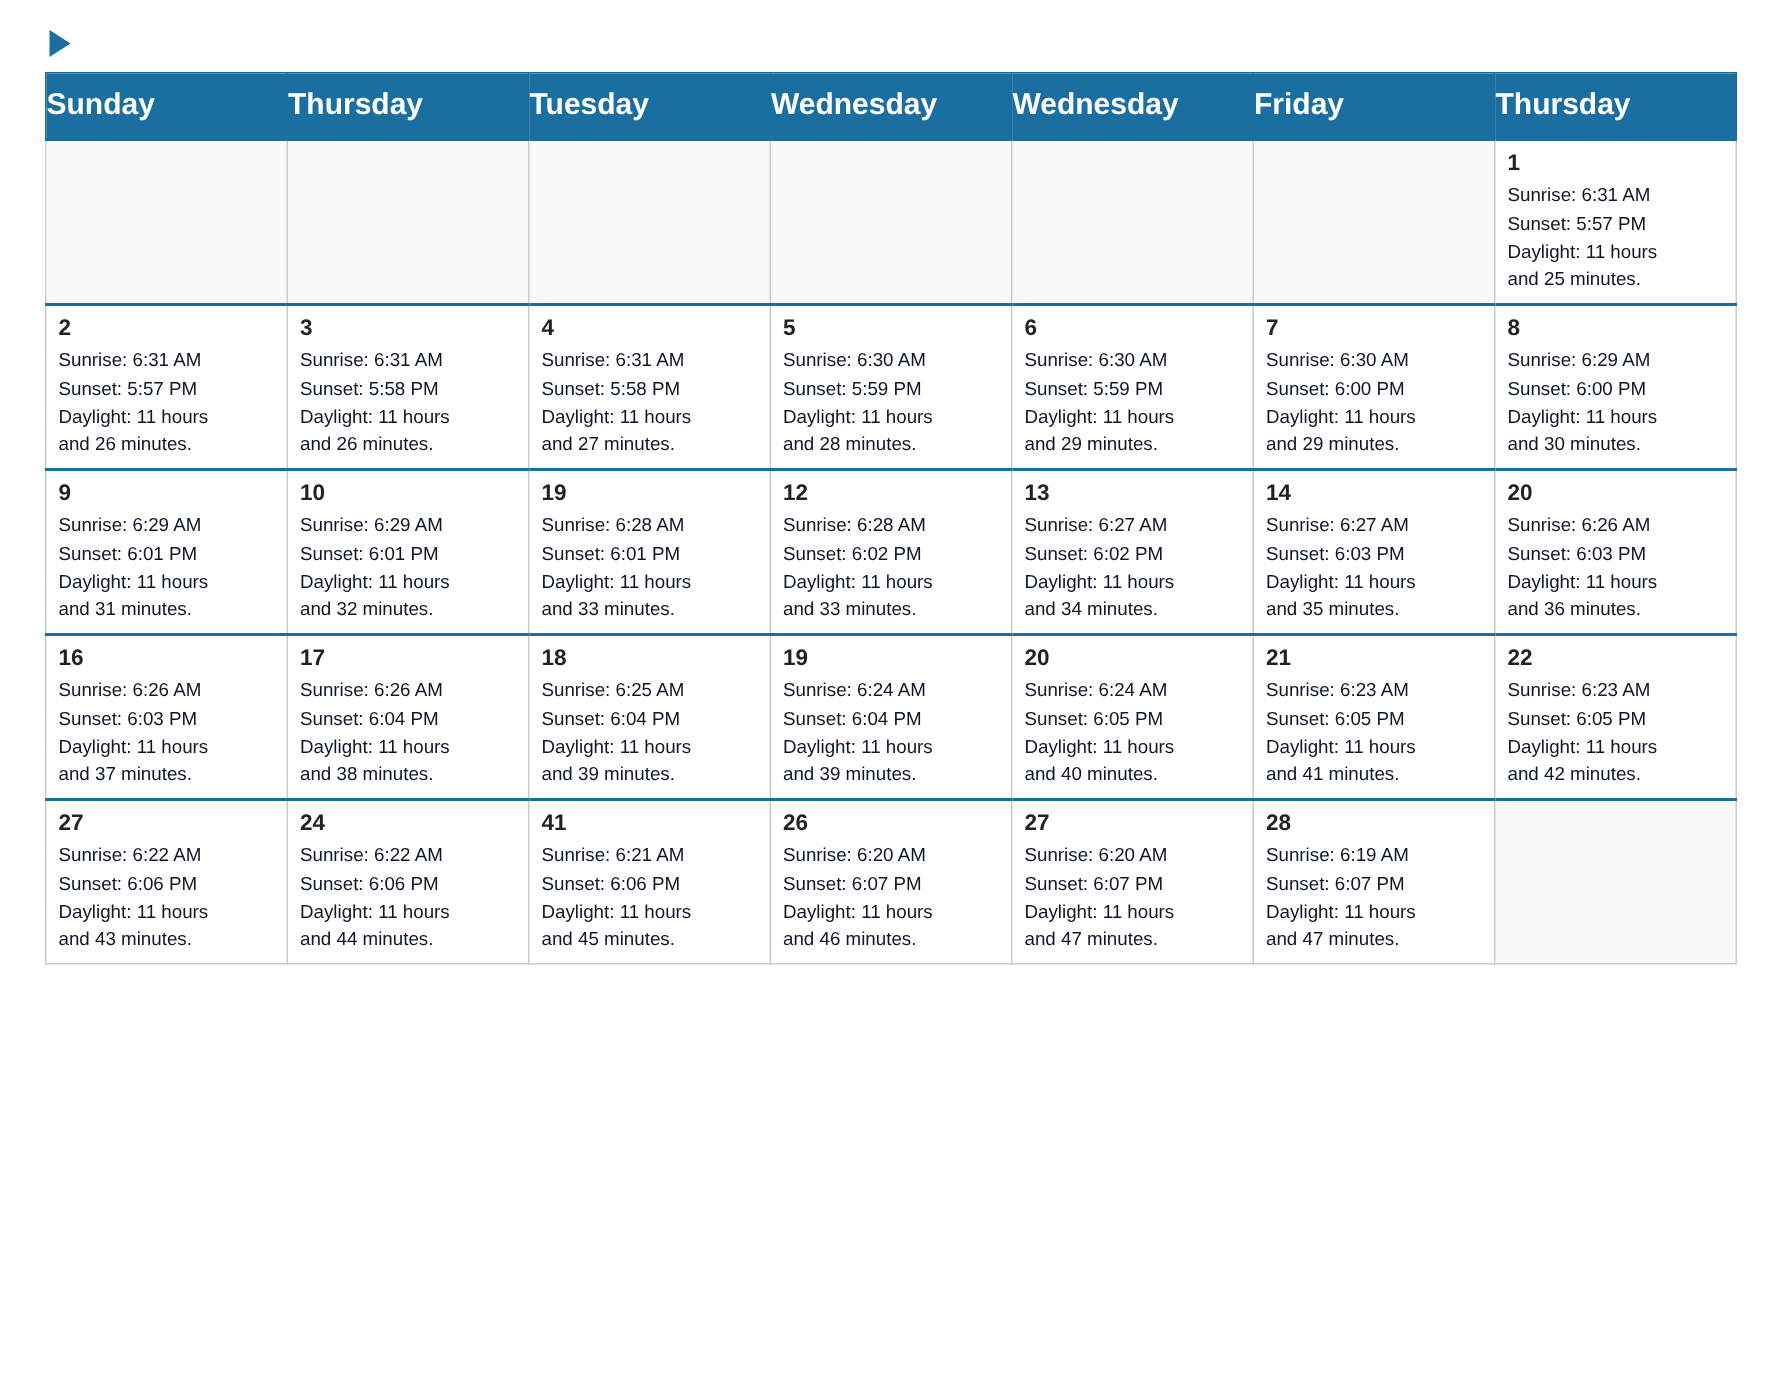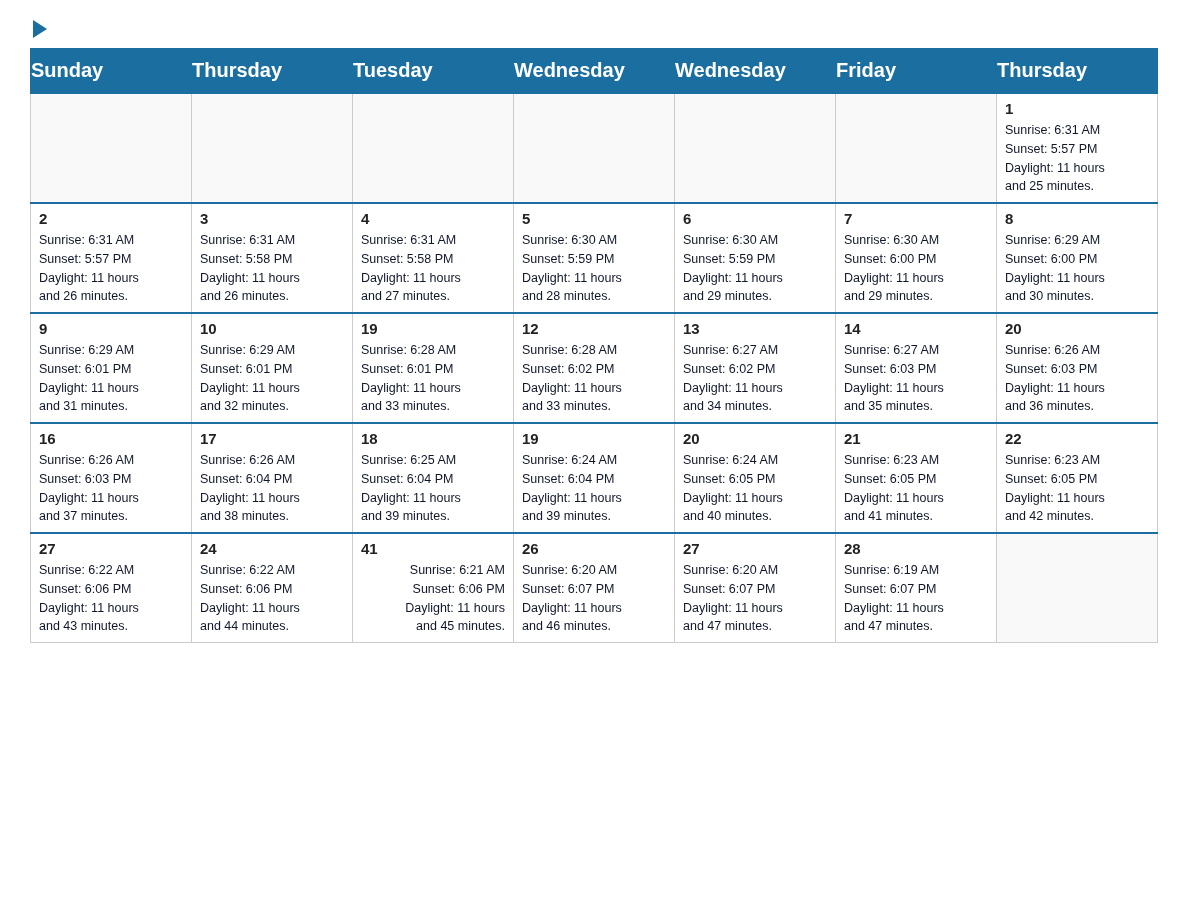--- a/index.html
+++ b/index.html
@@ -307,21 +307,21 @@
         </td>
         <td>
           <span class="day-number">24</span>
           <div class="day-info" style="white-space: pre-line;">Sunrise: 6:22 AM
 Sunset: 6:06 PM
 Daylight: 11 hours
 and 44 minutes.</div>
         </td>
         <td>
           <span class="day-number">41</span>
-          <div class="day-info" style="white-space: pre-line; text-align: right;">Sunrise: 6:21 AM
+          <div class="day-info" style="white-space: pre-line;">Sunrise: 6:21 AM
 Sunset: 6:06 PM
 Daylight: 11 hours
 and 45 minutes.</div>
         </td>
         <td>
           <span class="day-number">26</span>
           <div class="day-info" style="white-space: pre-line;">Sunrise: 6:20 AM
 Sunset: 6:07 PM
 Daylight: 11 hours
 and 46 minutes.</div>

